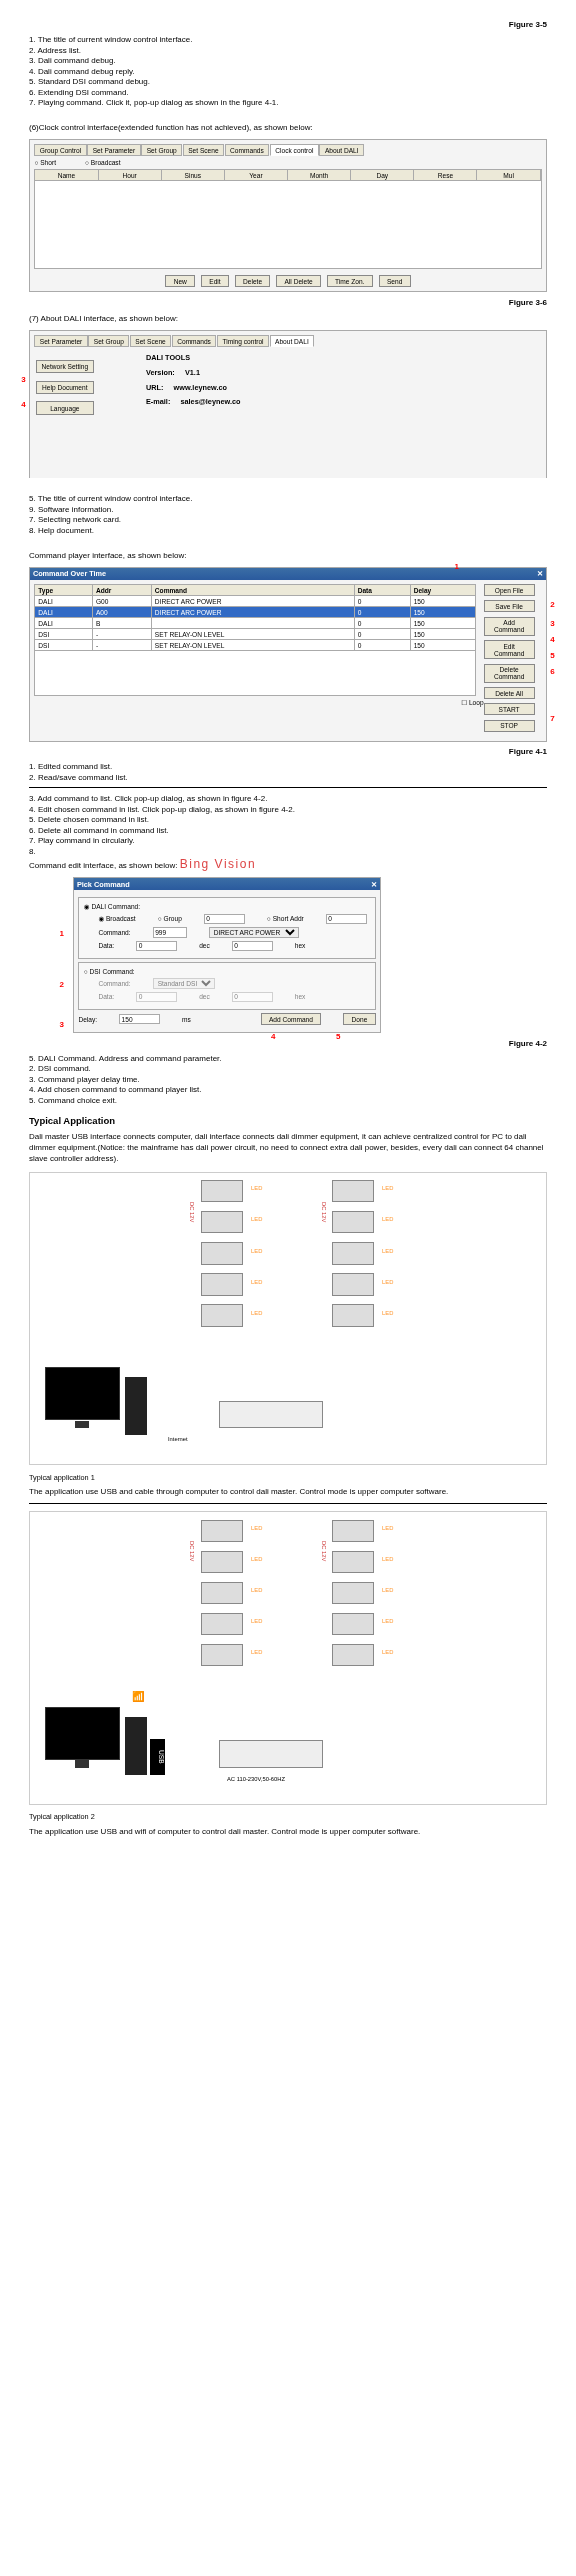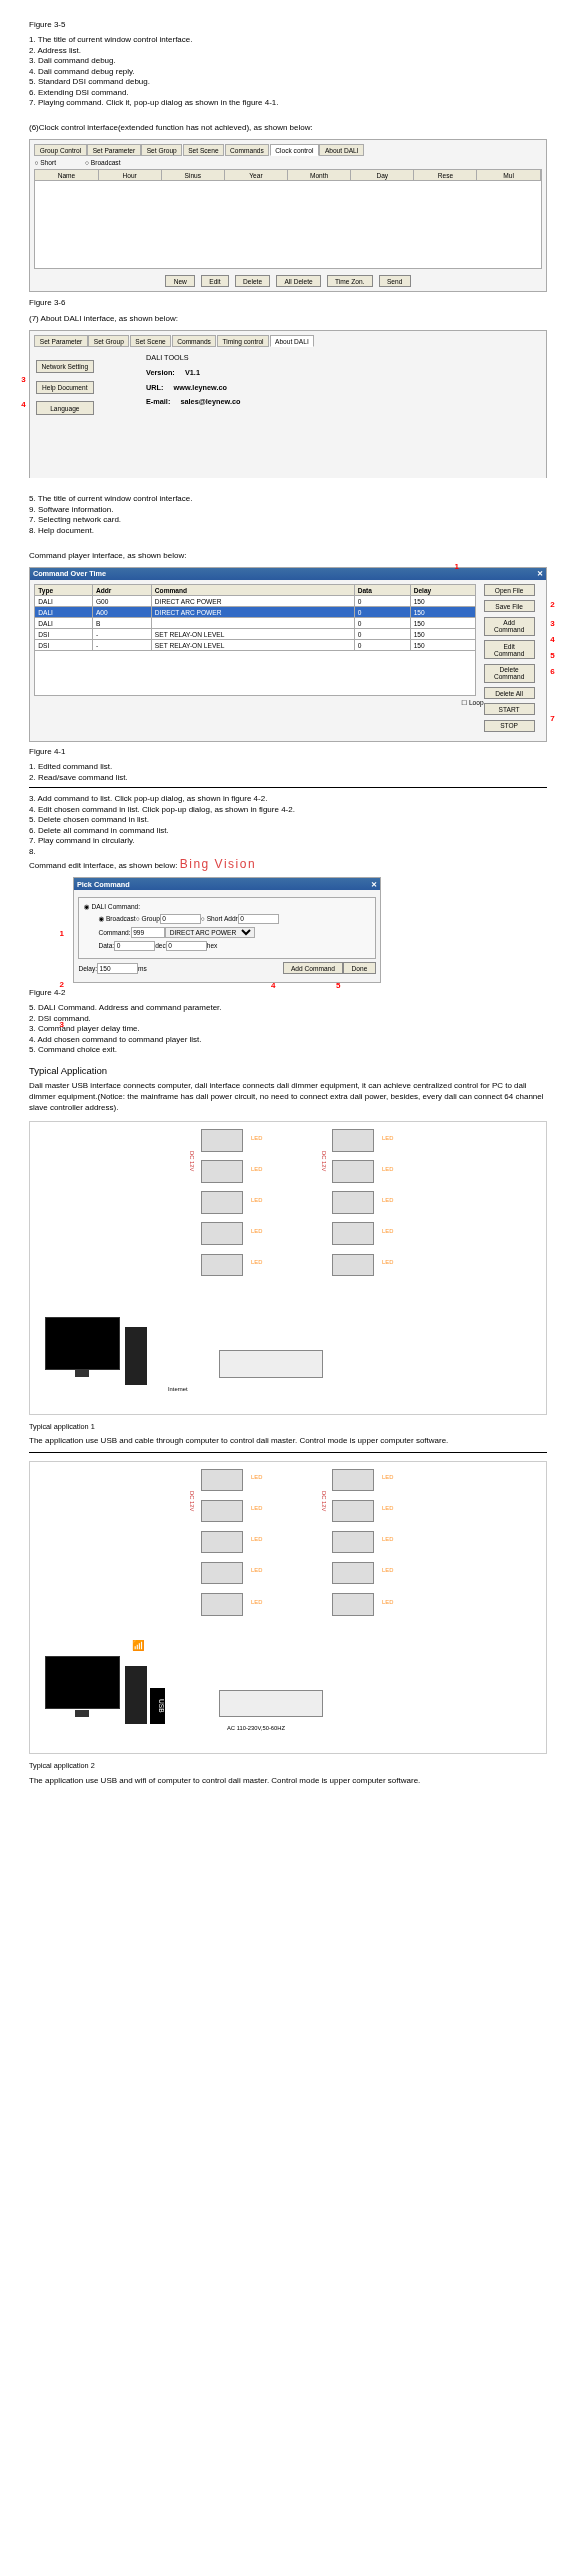--- a/index.html
+++ b/index.html
@@ -1,16 +1,16 @@
 <!DOCTYPE html>
 <html style="font-size:11.6px"><head>
 <meta charset="utf-8">
 <style>
 body{font-family:Arial,sans-serif;font-size:8px;color:#000;margin:0;padding:14.6px 29px;background:#fff;max-width:518px}
-.figure-title{text-align:left;font-weight:normal;margin:5.8px 0}
+.figure-title{text-align:right;font-weight:bold;margin:5.8px 0}
 .list-item{margin:1.5px 0}
 .section-hr{border:none;border-top:0.7px solid #000;margin:5.8px 0}
 .screenshot{border:0.7px solid #999;background:#f5f5f5;margin:5.8px 0;position:relative}
 .ss-window{background:#ece9d8;border:0.7px solid #aaa}
 .ss-titlebar{background:linear-gradient(to bottom,#3b6ea5,#2a5a9e);color:#fff;padding:1.5px 2.9px;font-size:7.3px;font-weight:bold;display:flex;justify-content:space-between}
 .ss-body{padding:4.4px;background:#f4f4f4;font-size:6.6px}
 .tab-row{display:flex;gap:0.7px;font-size:6.6px;margin-bottom:2.9px}
 .tab{background:#ece9d8;border:0.7px solid #aaa;padding:1.5px 4.4px}
 .tab.active{background:#fff;border-bottom:0.7px solid #fff}
 .radio-row{display:flex;gap:29px;margin:2.9px 0;font-size:6.6px}
@@ -25,35 +25,35 @@
 .info-block{position:absolute;left:116px;top:22px;font-size:7.3px}
 .info-row{margin:5.8px 0}
 .cmd-table{width:100%;border-collapse:collapse;font-size:6.6px}
 .cmd-table th,.cmd-table td{border:0.7px solid #aaa;padding:1.5px 2.9px;text-align:left;background:#fff}
 .cmd-table th{background:#ece9d8}
 .cmd-table tr.sel td{background:#316ac5;color:#fff}
 .right-buttons{float:right;width:58px}
 .right-buttons .win-btn{display:block;margin-bottom:4.4px;width:51px}
 .watermark{color:#d44;font-size:12px;letter-spacing:1.5px}
 .pick-group{border:0.7px solid #aaa;padding:4.4px;margin:2.9px 0;background:#f8f8f8}
-.field-row{display:flex;align-items:center;gap:0;margin:2.9px 0;font-size:6.6px}
+.field-row{display:flex;align-items:center;gap:22px;margin:2.9px 0;font-size:6.6px}
 .field-row input[type=text]{border:0.7px solid #aaa;padding:0.7px 1.5px;width:36px;font-size:6.6px}
 .field-row select{border:0.7px solid #aaa;font-size:6.6px}
 .app-diagram{border:0.7px solid #ccc;background:#fff;padding:7.3px;margin:7.3px 0;position:relative;height:277px}
 .monitor{position:absolute;left:14.6px;bottom:44px;width:73px;height:51px;background:#000;border:1.5px solid #333}
 .monitor:after{content:"";position:absolute;bottom:-8.7px;left:29px;width:14.6px;height:7.3px;background:#333}
 .tower{position:absolute;left:95px;bottom:29px;width:22px;height:58px;background:#222}
 .dali-box{position:absolute;left:189px;bottom:36px;width:102px;height:25.5px;background:#eee;border:0.7px solid #888}
 .dimmer{width:40px;height:20.4px;background:#ddd;border:0.7px solid #888;margin-bottom:8.7px;position:relative}
 .dimmer:after{content:"LED";position:absolute;right:-20.4px;top:4.4px;font-size:5.8px;color:#f93}
 .dimmer-col{position:absolute;top:7.3px}
 .dc-label{position:absolute;font-size:5.8px;color:#c33;writing-mode:vertical-rl}
 .caption{font-size:7.3px;margin:4.4px 0}
 .body-text{margin:4.4px 0;line-height:1.4}
-.bold{font-weight:normal}
+.bold{font-weight:bold}
 .loop-row{text-align:right;font-size:6.6px;margin-top:2.9px}
 </style>
 </head>
 <body>
 
 
 
 <div class="figure-title">Figure 3-5</div>
 <div class="list-item">1.  The title of current window control interface.</div>
 <div class="list-item">2.  Address list.</div>
@@ -248,20 +248,34 @@
         <select><option>DIRECT ARC POWER</option></select>
       </div>
       <div class="field-row" style="margin-left:14.6px">
         <span>Data:</span>
           <input type="text" value="0" style="">
           <span>dec</span>
         <input type="text" value="0" style="">
           <span>hex</span>
       </div>
     </div>
+    <div class="pick-group">
+      <label>○ <span>DSI Command:</span></label>
+      <div class="field-row" style="margin-left:14.6px;opacity:.5">
+        <span>Command:</span>
+          <select><option>Standard DSI</option></select>
+      </div>
+      <div class="field-row" style="margin-left:14.6px;opacity:.5">
+        <span>Data:</span>
+          <input type="text" value="0" style="">
+          <span>dec</span>
+        <input type="text" value="0" style="">
+          <span>hex</span>
+      </div>
+    </div>
     <div class="field-row">
       <span>Delay:</span>
         <input type="text" value="150" style="">
         <span>ms</span>
       <span style="flex:1"></span>
       <button class="win-btn">Add Command</button>
       <button class="win-btn">Done</button>
     </div>
   </div>
   <span class="annotate-num" style="left:-14.6px;top:51px">1</span>

